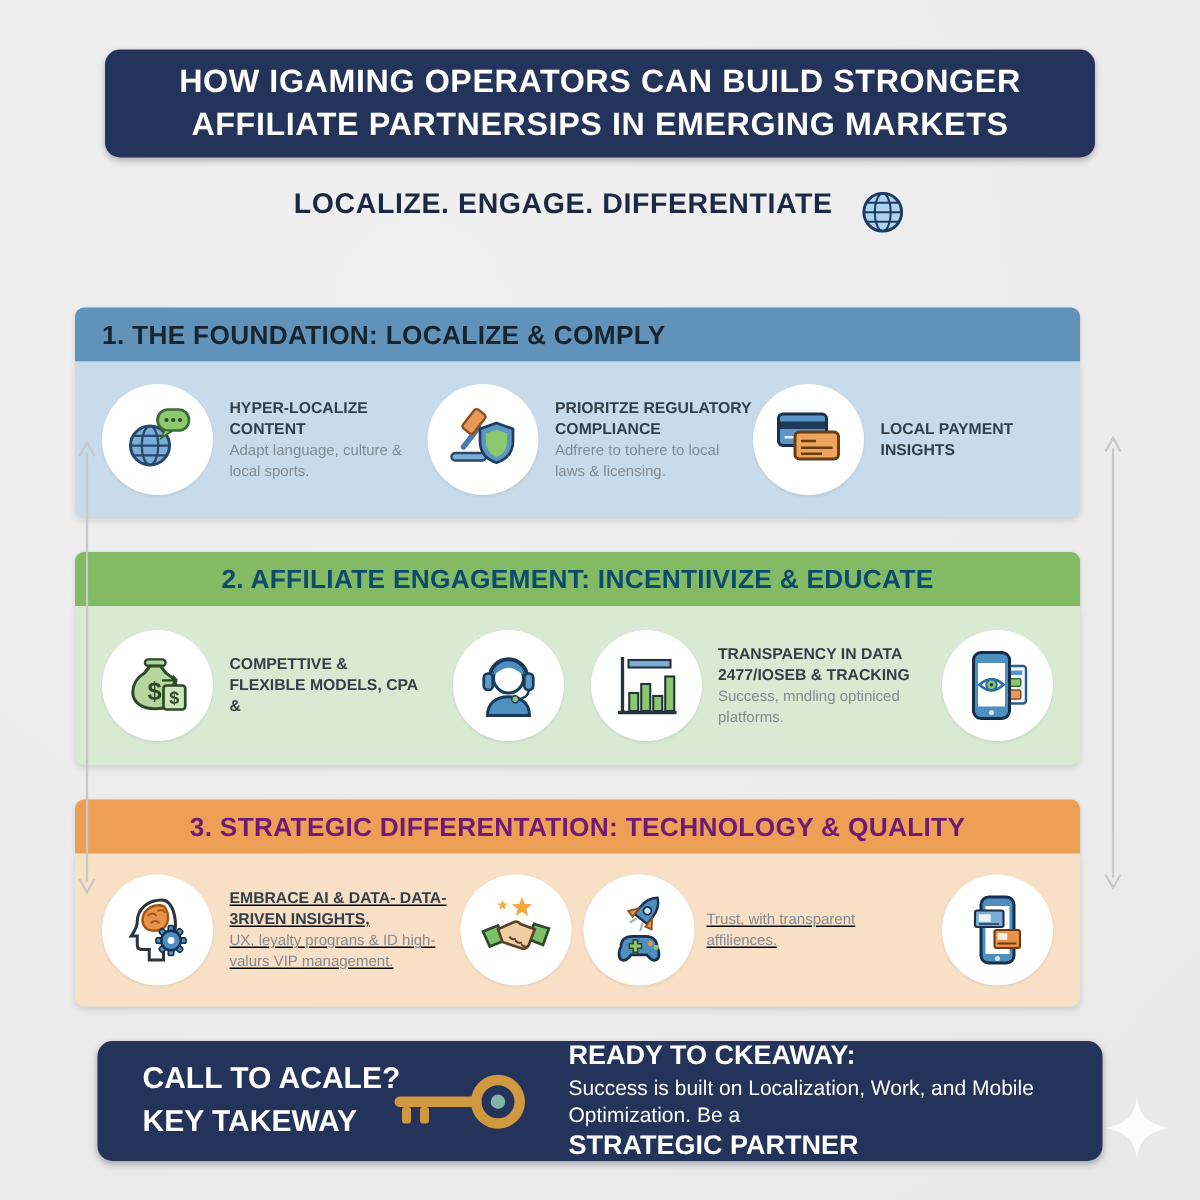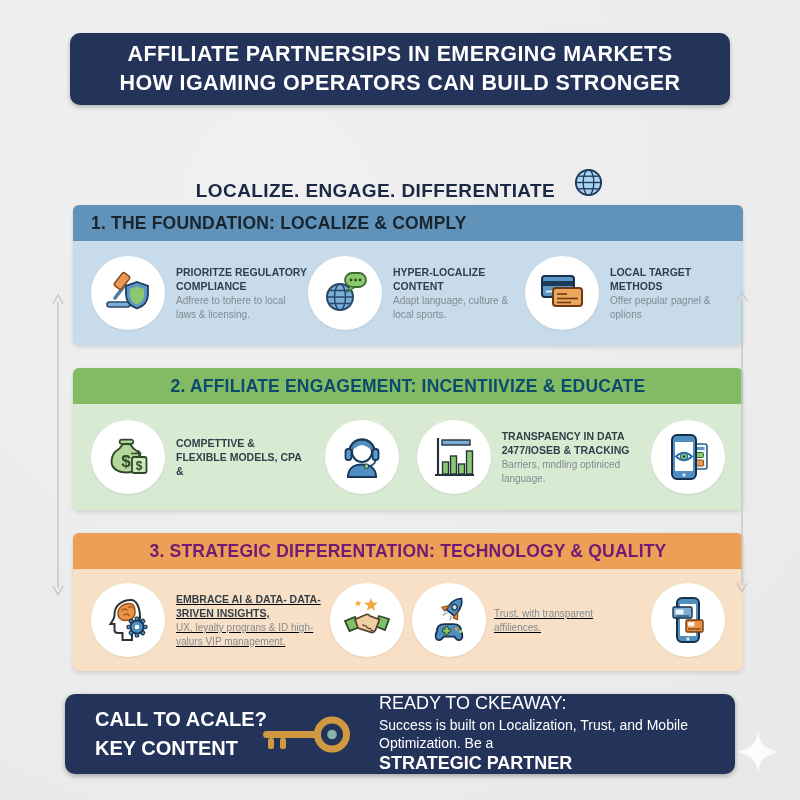--- a/index.html
+++ b/index.html
@@ -8,25 +8,25 @@
   .canvas { position:relative; width:800px; height:800px;
             background:radial-gradient(circle at 35% 25%, #eff0ef 0%, #eaebea 70%, #e7e8e7 100%);
             overflow:hidden; }
 
   
   .header-box { position:absolute; left:70px; top:33px; width:660px; height:72px;
                 background:#24335a; border-radius:10px; box-shadow:0 2px 4px rgba(0,0,0,.25);
                 display:flex; flex-direction:column; align-items:center; justify-content:center; }
   .header-line { color:#fff; font-weight:700; font-size:21.5px; letter-spacing:.4px; line-height:1.35; white-space:nowrap; }
   .subtitle-row { position:absolute; left:0; top:126px; width:100%; height:36px;
-                  display:flex; align-items:flex-end; justify-content:center; gap:18px;margin-top:40px; }
+                  display:flex; align-items:flex-start; justify-content:center; gap:18px; }
   .subtitle { font-size:19px; font-weight:700; color:#1c2945; letter-spacing:.4px; }
 
   
-  .band { position:absolute; left:73px; width:670px; }
+  .band { position:absolute; left:50px; width:670px; }
   .band-head { height:36px; line-height:36px; font-weight:700; font-size:17.5px; letter-spacing:.2px;
                border-radius:6px 6px 0 0; box-shadow:0 1px 3px rgba(0,0,0,.15); }
   .band-body { border-radius:0 0 6px 6px; box-shadow:0 2px 4px rgba(0,0,0,.12); }
   .head1 { background:#6193ba; color:#18242e; text-align:left; padding-left:18px; }
   .head2 { background:#82bb63; color:#0c4a6e; text-align:center; }
   .head3 { background:#ec9f55; color:#701a75; text-align:center; }
   .body1 { background:#c7dbea; }
   .body2 { background:#d8ead2; }
   .body3 { background:#f8e0c6;text-decoration:underline; }
   .s1 { top:205px; } .s1 .band-body { height:104px; }
@@ -43,38 +43,38 @@
   .idesc  { font-size:10px; color:#828b91; line-height:1.35; margin-top:1px; }
 
   
   .footer { position:absolute; left:65px; top:694px; width:670px; height:80px; background:#24335a;
             border-radius:10px; box-shadow:0 2px 5px rgba(0,0,0,.3);
             display:flex; align-items:center; padding:0 30px; }
   .f-left { width:156px; flex:none; }
   .f-l1, .f-l2 { color:#fff; font-weight:700; font-size:20px; line-height:1.45; white-space:nowrap; }
   .key-wrap { flex:none; margin:6px 16px 0 2px; }
   .f-right { flex:1; color:#fff; margin-left:6px; }
-  .f-r1 { font-size:18px; font-weight:400; line-height:1.25; }
+  .f-r1 { font-size:18px; font-weight:700; line-height:1.25; }
   .f-r2 { font-size:14px; font-weight:400; line-height:1.3; margin-top:1px; }
   .f-r3 { font-size:18px; font-weight:700; line-height:1.3; }
 
   
   .side-arrow { position:absolute; width:16px; height:310px; }
   .side-arrow.left { left:50px; top:290px; }
   .side-arrow.right { left:734px; top:287px; }
   .sparkle { position:absolute; left:737px; top:731px; width:42px; height:42px; }
 </style>
 </head>
 <body>
 
 <div class="canvas">
 
   <div class="header-box">
+    <div class="header-line">HOW IGAMING OPERATORS CAN BUILD STRONGER</div>
     <div class="header-line">AFFILIATE PARTNERSIPS IN EMERGING MARKETS</div>
-    <div class="header-line">HOW IGAMING OPERATORS CAN BUILD STRONGER</div>
   </div>
 
   <div class="subtitle-row">
     <span class="subtitle">LOCALIZE. ENGAGE. DIFFERENTIATE</span>
     <span>
       <svg width="31" height="31" viewBox="0 0 32 32">
         <circle cx="16" cy="16" r="13" fill="#abd2ee" stroke="#1d3a5f" stroke-width="2"></circle>
         <ellipse cx="16" cy="16" rx="5.5" ry="13" fill="none" stroke="#1d3a5f" stroke-width="1.4"></ellipse>
         <line x1="3.5" y1="16" x2="28.5" y2="16" stroke="#1d3a5f" stroke-width="1.4"></line>
         <line x1="5.5" y1="9.5" x2="26.5" y2="9.5" stroke="#1d3a5f" stroke-width="1.4"></line>
@@ -83,67 +83,66 @@
     </span>
   </div>
 
   <section class="band s1">
     <div class="band-head head1">1. THE FOUNDATION: LOCALIZE &amp; COMPLY</div>
     <div class="band-body body1">
       <div class="row">
         <div class="grp">
           <div class="circle">
             <svg width="48" height="48" viewBox="0 0 48 48">
-              <rect x="3" y="33" width="23" height="5" rx="2.5" fill="#7badd6" stroke="#27486b" stroke-width="1.6"></rect>
-              <line x1="11" y1="29" x2="21" y2="16" stroke="#4c7ca8" stroke-width="3.6" stroke-linecap="round"></line>
-              <rect x="13.5" y="4" width="9" height="16" rx="2" transform="rotate(38 18 12)" fill="#e9985a" stroke="#8a4f1d" stroke-width="1.6"></rect>
-              <path d="M33 13 l11 4 v8 c0 8 -5 12.5 -11 14.5 c-6 -2 -11 -6.5 -11 -14.5 v-8 z" fill="#5b96c6" stroke="#1f3d5c" stroke-width="1.8"></path>
-              <path d="M33 17.5 l7 2.5 v5.5 c0 5.5 -3.2 8.7 -7 10.2 c-3.8 -1.5 -7 -4.7 -7 -10.2 v-5.5 z" fill="#8cc86e"></path>
-            </svg>
-          </div>
-          <div class="itext">
-            <div class="ititle">PRIORITZE REGULATORY COMPLIANCE</div>
-            <div class="idesc">Adfrere to tohere to local laws &amp; licensing.</div>
-          </div>
-        </div>
-        <div class="grp">
-          <div class="circle">
-            <svg width="48" height="48" viewBox="0 0 48 48">
               <circle cx="19" cy="28" r="13" fill="#7badd6" stroke="#27486b" stroke-width="2"></circle>
               <ellipse cx="19" cy="28" rx="5.5" ry="13" fill="none" stroke="#27486b" stroke-width="1.5"></ellipse>
               <line x1="6.5" y1="28" x2="31.5" y2="28" stroke="#27486b" stroke-width="1.5"></line>
               <line x1="8.5" y1="21.5" x2="29.5" y2="21.5" stroke="#27486b" stroke-width="1.5"></line>
               <line x1="8.5" y1="34.5" x2="29.5" y2="34.5" stroke="#27486b" stroke-width="1.5"></line>
               <rect x="24" y="4" width="21" height="14" rx="7" fill="#8cc86e" stroke="#3c6b34" stroke-width="1.8"></rect>
               <path d="M29 17.5 l-2.5 5.5 7 -4.5 z" fill="#8cc86e" stroke="#3c6b34" stroke-width="1.2"></path>
               <circle cx="30" cy="11" r="1.4" fill="#2c4a28"></circle>
                 <circle cx="34.5" cy="11" r="1.4" fill="#2c4a28"></circle>
                 <circle cx="39" cy="11" r="1.4" fill="#2c4a28"></circle>
             </svg>
           </div>
           <div class="itext">
             <div class="ititle">HYPER-LOCALIZE CONTENT</div>
             <div class="idesc">Adapt language, culture &amp; local sports.</div>
           </div>
         </div>
         <div class="grp">
           <div class="circle">
             <svg width="48" height="48" viewBox="0 0 48 48">
+              <rect x="3" y="33" width="23" height="5" rx="2.5" fill="#7badd6" stroke="#27486b" stroke-width="1.6"></rect>
+              <line x1="11" y1="29" x2="21" y2="16" stroke="#4c7ca8" stroke-width="3.6" stroke-linecap="round"></line>
+              <rect x="13.5" y="4" width="9" height="16" rx="2" transform="rotate(38 18 12)" fill="#e9985a" stroke="#8a4f1d" stroke-width="1.6"></rect>
+              <path d="M33 13 l11 4 v8 c0 8 -5 12.5 -11 14.5 c-6 -2 -11 -6.5 -11 -14.5 v-8 z" fill="#5b96c6" stroke="#1f3d5c" stroke-width="1.8"></path>
+              <path d="M33 17.5 l7 2.5 v5.5 c0 5.5 -3.2 8.7 -7 10.2 c-3.8 -1.5 -7 -4.7 -7 -10.2 v-5.5 z" fill="#8cc86e"></path>
+            </svg>
+          </div>
+          <div class="itext">
+            <div class="ititle">PRIORITZE REGULATORY COMPLIANCE</div>
+            <div class="idesc">Adfrere to tohere to local laws &amp; licensing.</div>
+          </div>
+        </div>
+        <div class="grp">
+          <div class="circle">
+            <svg width="48" height="48" viewBox="0 0 48 48">
               <rect x="4" y="7" width="32" height="21" rx="3" fill="#5b96c6" stroke="#16304d" stroke-width="2"></rect>
               <rect x="4.8" y="12" width="30.4" height="5" fill="#1d3a58"></rect>
               <line x1="8" y1="22.5" x2="18" y2="22.5" stroke="#e9eef3" stroke-width="1.8"></line>
               <rect x="15" y="19" width="29" height="18" rx="3" fill="#eda55e" stroke="#6b3c12" stroke-width="2"></rect>
               <line x1="19" y1="25" x2="29" y2="25" stroke="#6b3c12" stroke-width="1.6"></line>
               <line x1="19" y1="29.5" x2="40" y2="29.5" stroke="#6b3c12" stroke-width="1.6"></line>
               <line x1="19" y1="33.5" x2="33" y2="33.5" stroke="#6b3c12" stroke-width="1.6"></line>
             </svg>
           </div>
           <div class="itext">
-            <div class="ititle">LOCAL TARGET METHODS</div>
-            <div class="idesc">Offer pepular pagnel &amp; oplions</div>
+            <div class="ititle">LOCAL PAYMENT INSIGHTS</div>
           </div>
         </div>
       </div>
     </div>
   </section>
 
   <section class="band s2">
     <div class="band-head head2">2. AFFILIATE ENGAGEMENT: INCENTIIVIZE &amp; EDUCATE</div>
     <div class="band-body body2">
       <div class="row">
@@ -181,21 +180,21 @@
               <line x1="5" y1="42" x2="44" y2="42" stroke="#23333f" stroke-width="2.2"></line>
               <rect x="12" y="7" width="28" height="5" fill="#7badd6" stroke="#23333f" stroke-width="1.4"></rect>
               <rect x="12.5" y="29" width="6" height="12" fill="#8cc86e" stroke="#23333f" stroke-width="1.4"></rect>
               <rect x="20.5" y="23" width="6" height="18" fill="#8cc86e" stroke="#23333f" stroke-width="1.4"></rect>
               <rect x="28.5" y="31" width="6" height="10" fill="#8cc86e" stroke="#23333f" stroke-width="1.4"></rect>
               <rect x="36.5" y="18" width="6" height="23" fill="#8cc86e" stroke="#23333f" stroke-width="1.4"></rect>
             </svg>
           </div>
           <div class="itext">
             <div class="ititle">TRANSPAENCY IN DATA 2477/IOSEB &amp; TRACKING</div>
-            <div class="idesc">Barriers, mndling optiniced language.</div>
+            <div class="idesc">Success, mndling optiniced platforms.</div>
           </div>
         </div>
         <div class="circle">
           <svg width="48" height="48" viewBox="0 0 48 48">
             <rect x="27" y="11" width="16" height="25" rx="2" fill="#f2f6f9" stroke="#2b5d8c" stroke-width="1.6"></rect>
             <rect x="29.5" y="14" width="11" height="3" fill="#5b96c6"></rect>
             <rect x="30.5" y="19.5" width="9" height="5" rx="1" fill="#8cc86e" stroke="#3c6b34" stroke-width="1"></rect>
             <rect x="30.5" y="27" width="9" height="6" rx="1" fill="#e9985a" stroke="#8a4f1d" stroke-width="1"></rect>
             <rect x="8" y="2" width="24" height="44" rx="5" fill="#4f8fc0" stroke="#132f4d" stroke-width="2"></rect>
             <rect x="11" y="9" width="18" height="29" fill="#fff"></rect>
@@ -277,34 +276,34 @@
             </svg>
           </div>
         </div>
       </div>
     </div>
   </section>
 
   <footer class="footer">
     <div class="f-left">
       <div class="f-l1">CALL TO ACALE?</div>
-      <div class="f-l2">KEY CONTENT</div>
+      <div class="f-l2">KEY TAKEWAY</div>
     </div>
     <div class="key-wrap">
       <svg width="104" height="46" viewBox="0 0 104 46">
         <rect x="10" y="19" width="58" height="7" rx="3.5" fill="#d0983f"></rect>
         <rect x="15" y="26" width="6" height="11" rx="2" fill="#d0983f"></rect>
         <rect x="27" y="26" width="6" height="11" rx="2" fill="#d0983f"></rect>
         <circle cx="79" cy="22.5" r="14.5" fill="none" stroke="#d0983f" stroke-width="7"></circle>
         <circle cx="79" cy="22.5" r="4.8" fill="#86b3a9"></circle>
       </svg>
     </div>
     <div class="f-right">
       <div class="f-r1">READY TO CKEAWAY:</div>
-      <div class="f-r2">Success is built on Localization, Trust, and Mobile Optimization. Be a</div>
+      <div class="f-r2">Success is built on Localization, Work, and Mobile Optimization. Be a</div>
       <div class="f-r3">STRATEGIC PARTNER</div>
     </div>
   </footer>
 
   <svg class="side-arrow left" viewBox="0 0 16 310">
     <line x1="8" y1="12" x2="8" y2="298" stroke="#c6c8c9" stroke-width="1.5"></line>
     <path d="M3 14 l5 -9 5 9" fill="none" stroke="#c6c8c9" stroke-width="1.5"></path>
     <path d="M3 296 l5 9 5 -9" fill="none" stroke="#c6c8c9" stroke-width="1.5"></path>
   </svg>
   <svg class="side-arrow right" viewBox="0 0 16 310">

